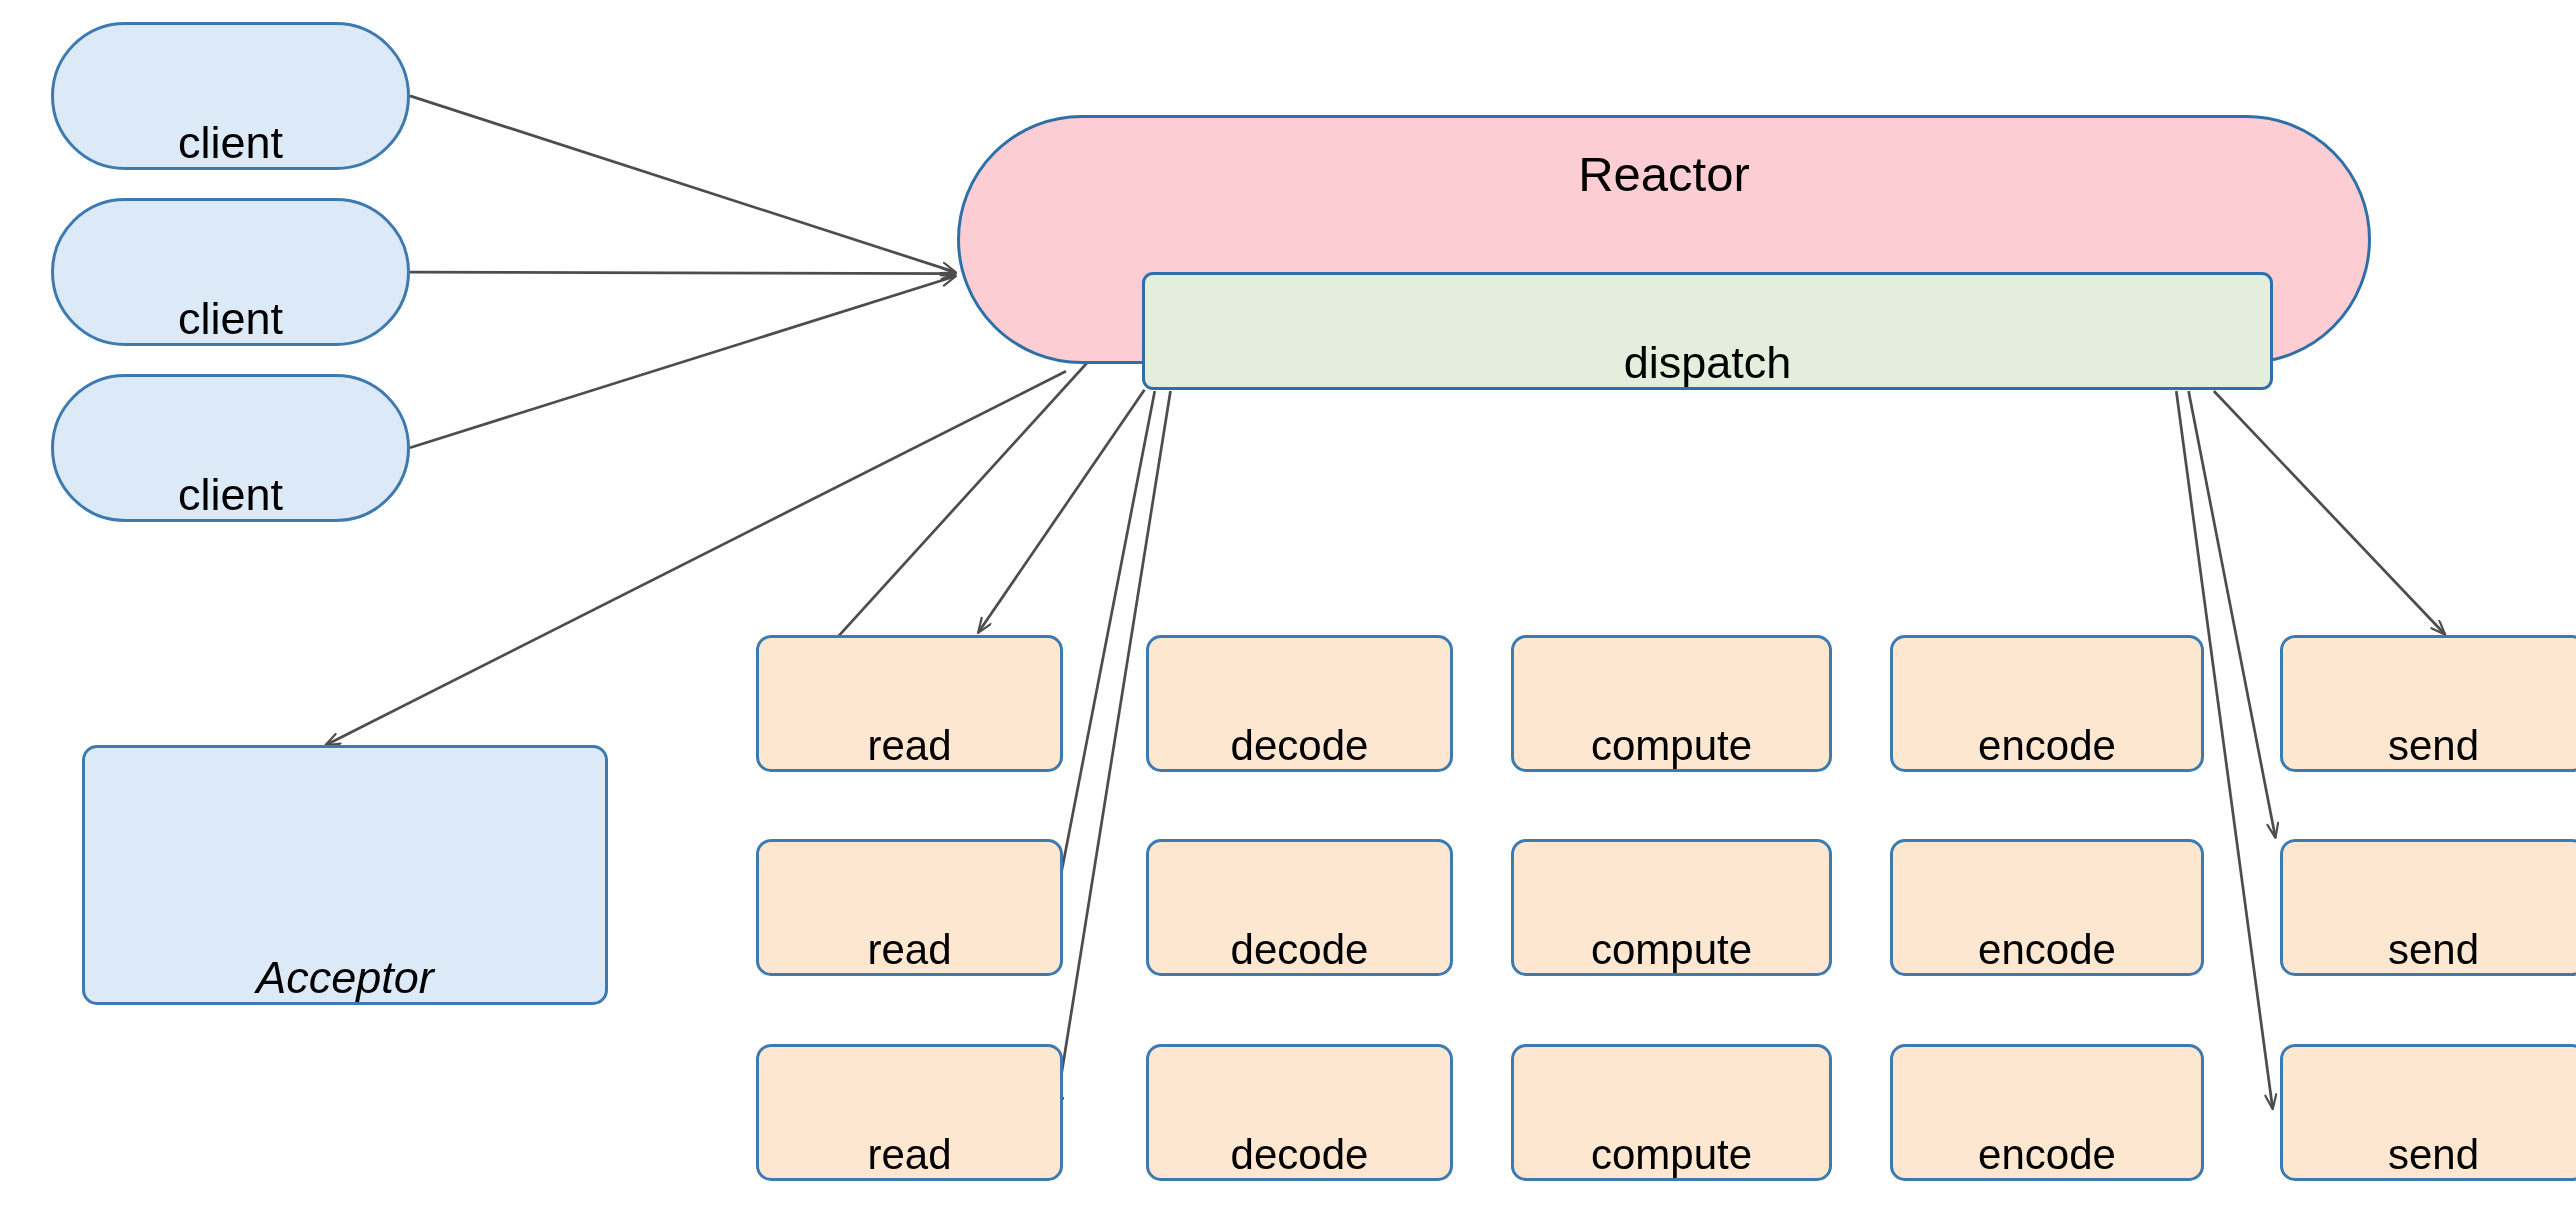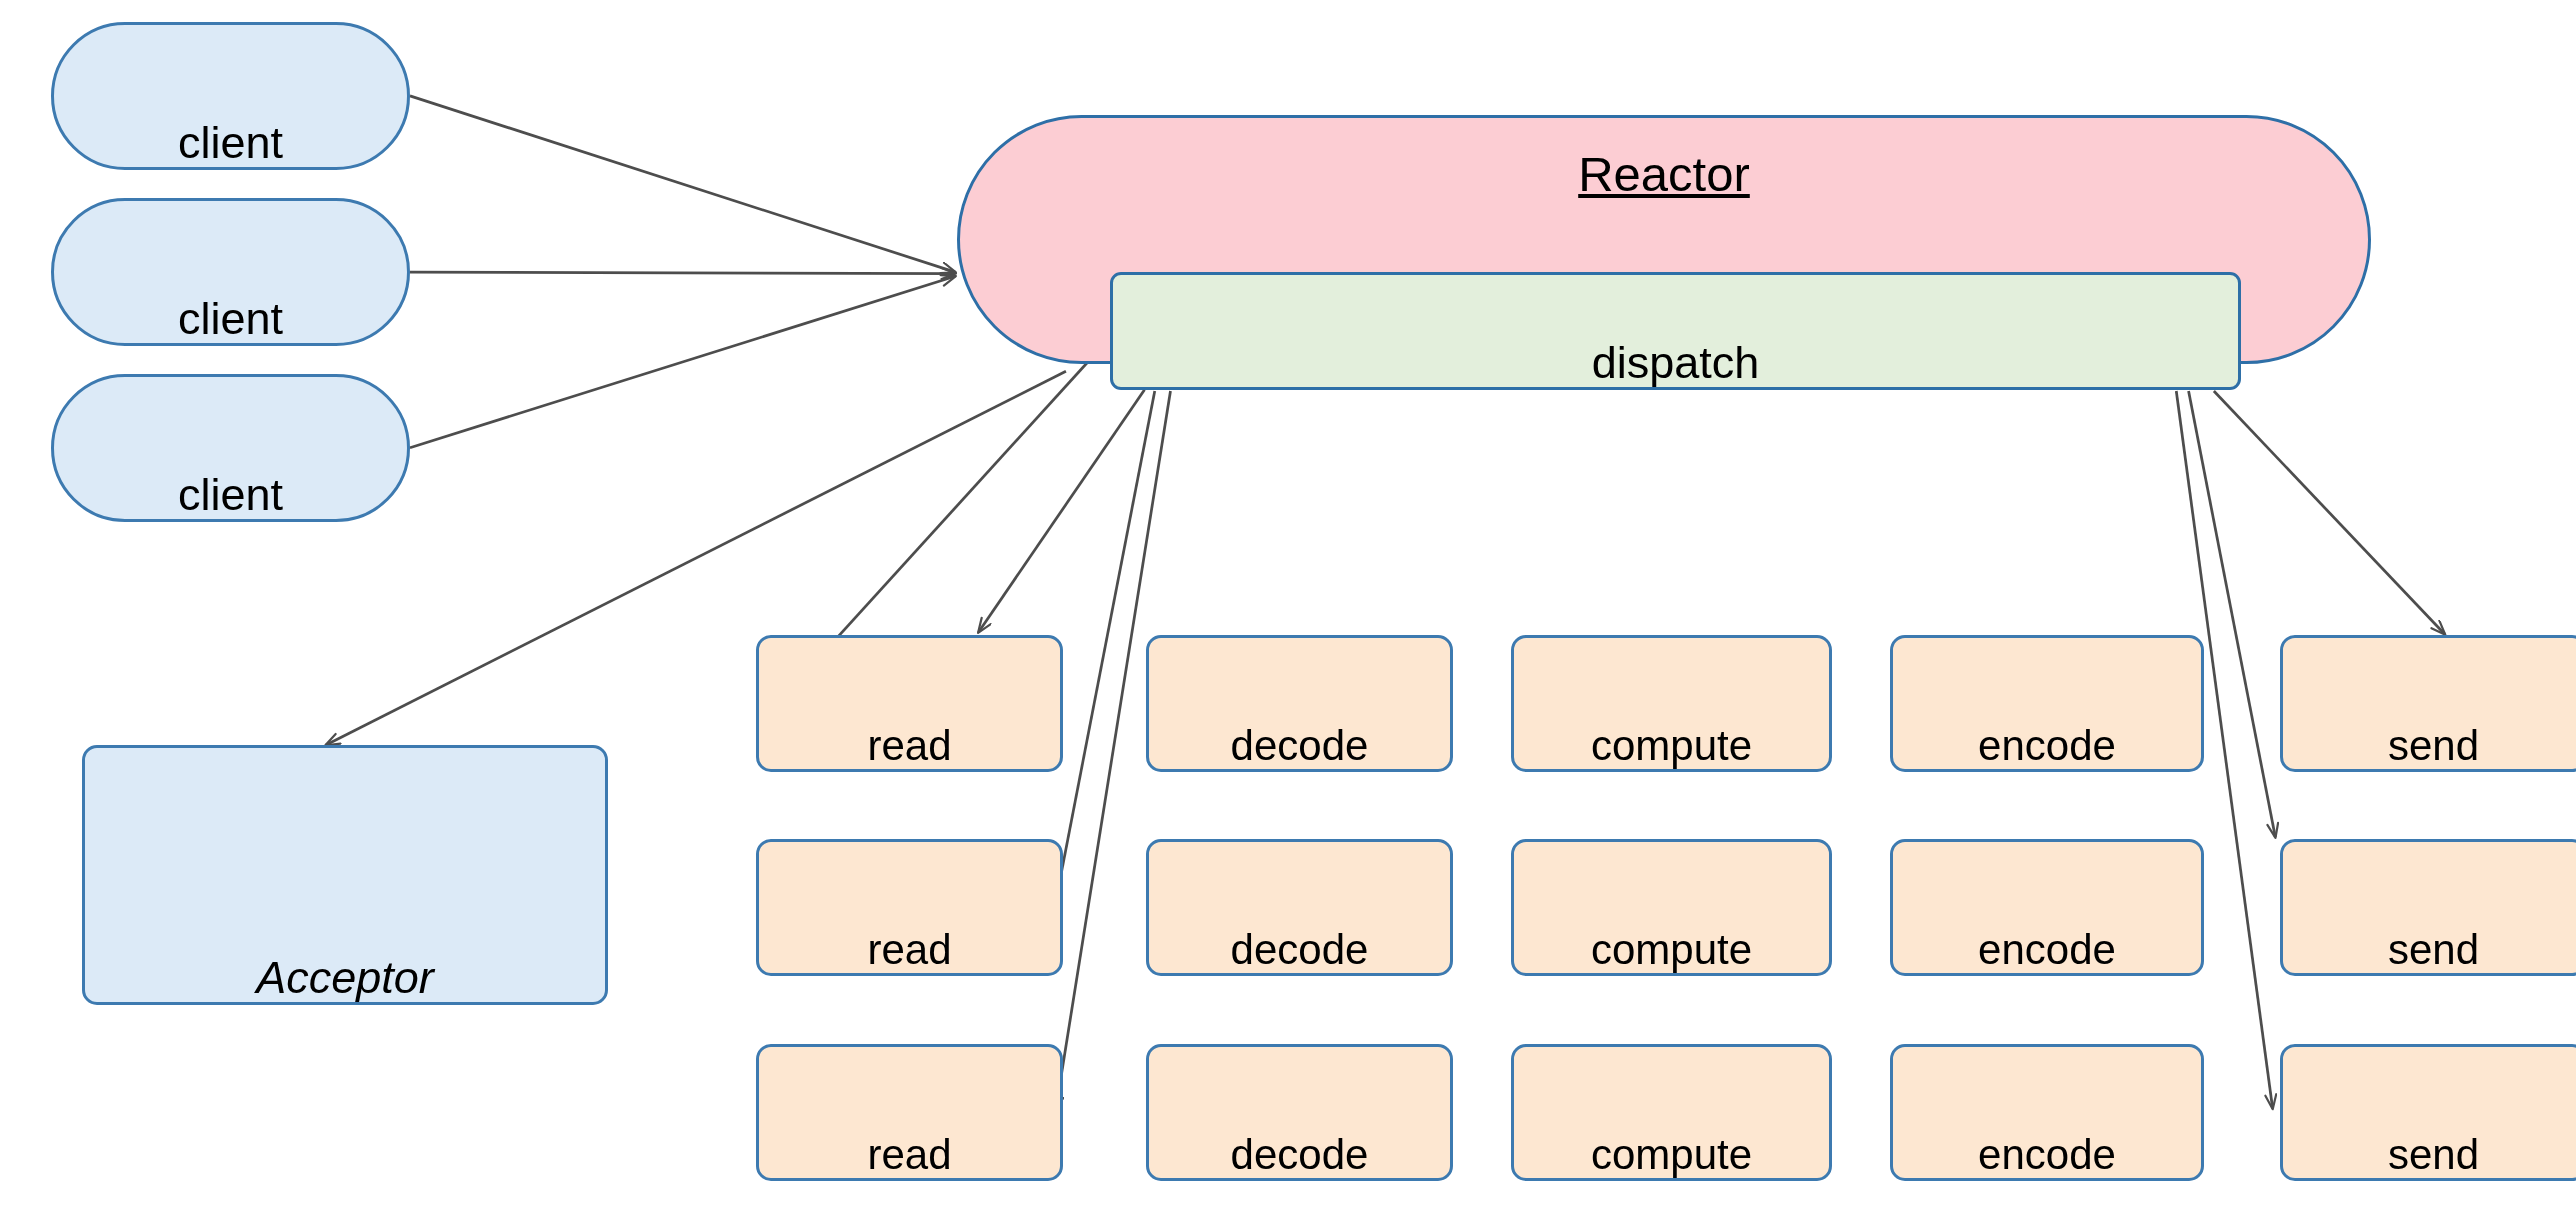--- a/index.html
+++ b/index.html
@@ -98,24 +98,24 @@
     <span>client</span>
   </div>
   <div class="node client" style="left:51px;top:374px;width:359px;height:148px;">
     <span>client</span>
   </div>
 
   <div class="node acceptor" style="left:82px;top:745px;width:526px;height:260px;">
     <span>Acceptor</span>
   </div>
 
-  <div class="node reactor" style="left:957px;top:115px;width:1414px;height:249px;text-decoration:underline;">
+  <div class="node reactor" style="left:957px;top:115px;width:1414px;height:249px;">
     <span class="reactor-label">Reactor</span>
   </div>
-  <div class="node dispatch" style="left:1110px;top:272px;width:1131px;height:118px;">
+  <div class="node dispatch" style="left:1142px;top:272px;width:1131px;height:118px;">
     <span>dispatch</span>
   </div>
 
   <div class="node stage-box" style="left:748px;top:635px;width:307px;height:137px;">
     <span>read</span>
   </div>
   <div class="node stage-box" style="left:1138px;top:635px;width:307px;height:137px;">
     <span>decode</span>
   </div>
   <div class="node stage-box" style="left:1503px;top:635px;width:321px;height:137px;">

